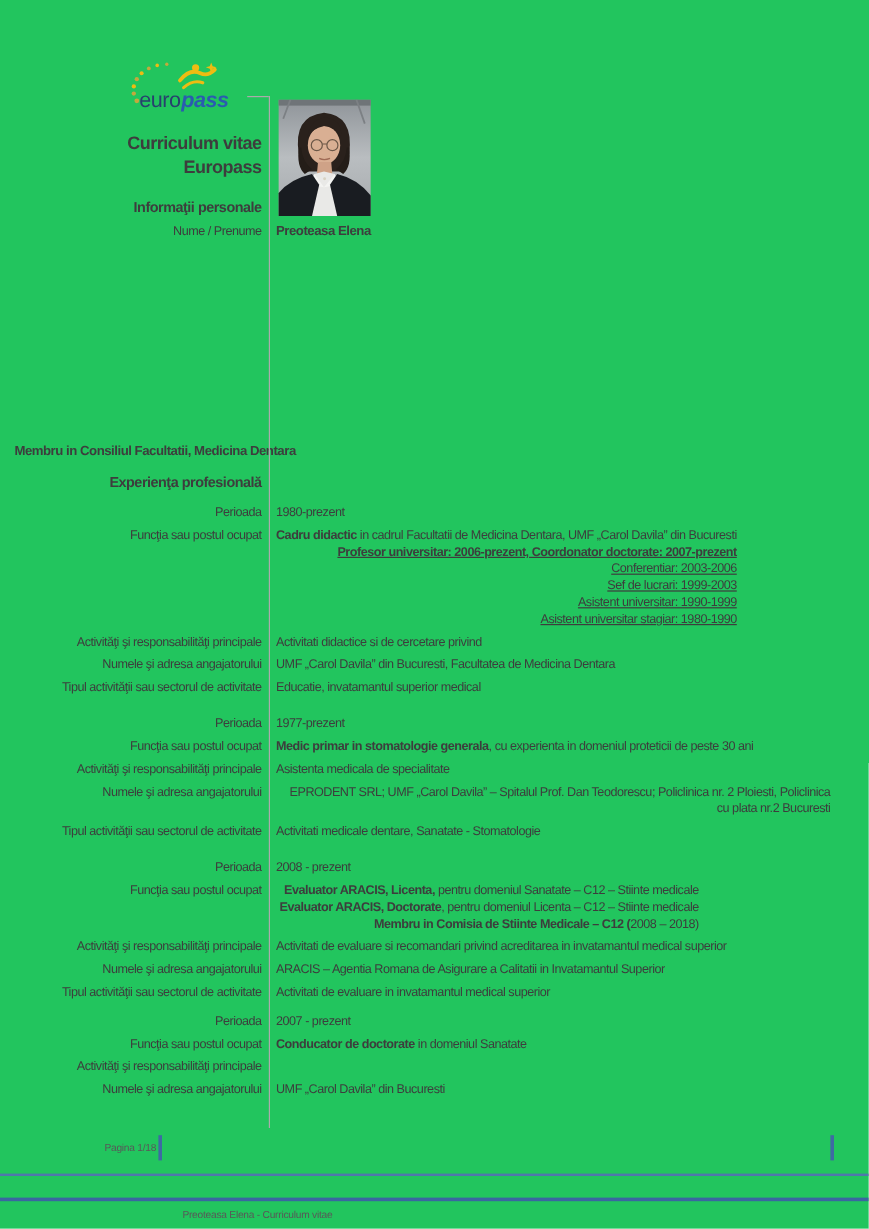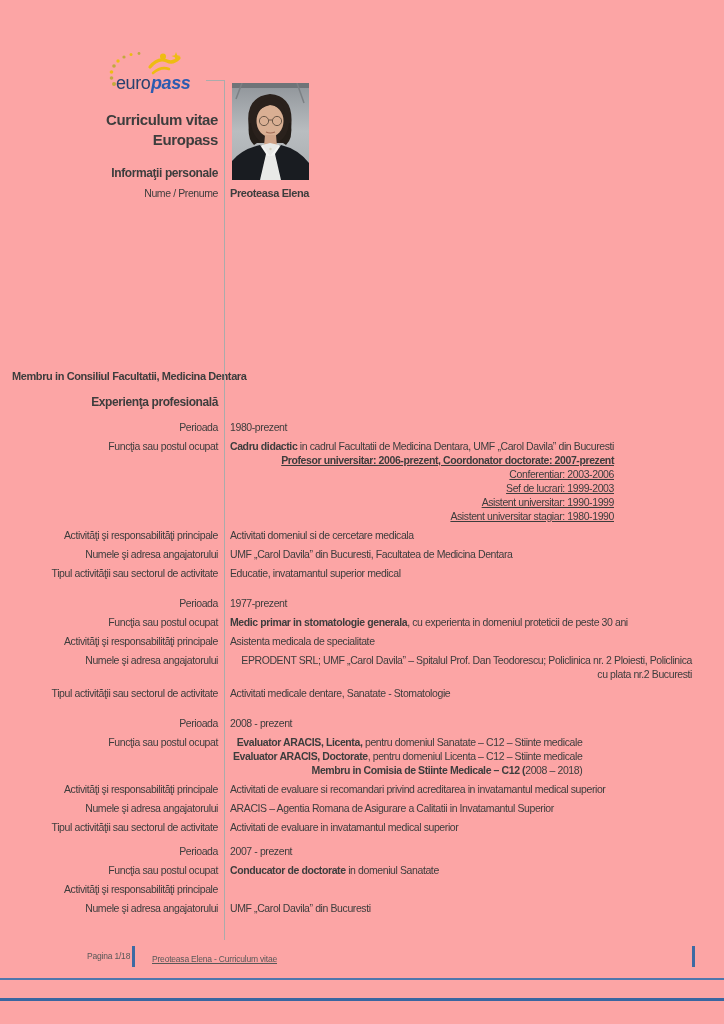--- a/index.html
+++ b/index.html
@@ -3,21 +3,21 @@
 <meta charset="utf-8">
 <style>
   :root{
     --text:#3d3d3d; --muted:#585858; --divider-gray:#ababab;
     --accent-blue:#3e6aa3; --line-blue-1:#4f77ac; --line-blue-2:#3a66a0;
     --logo-navy:#28406e; --logo-blue:#2b5bb0; --star-gold:#eebc12; --dot-olive:#c3a93d;
   }
   html,body{margin:0;padding:0;background:#fff;}
   body{width:724px;height:1024px;overflow:hidden;
        font-family:"Liberation Sans",sans-serif;color:var(--text);}
-  .sheet{position:relative;width:724px;height:1024px;background:#fca5a5;overflow:hidden;
+  .sheet{position:relative;width:724px;height:1024px;background:#22c55e;overflow:hidden;
          font-size:10.5px;line-height:14px;letter-spacing:-0.4px;}
   .vdivider{position:absolute;left:224px;top:80px;width:1px;height:860px;background:var(--divider-gray);}
   .notch{position:absolute;left:206px;top:80px;width:18px;height:1px;background:var(--divider-gray);}
   .row{display:flex;margin-bottom:5px;}
   .lbl{flex:0 0 218px;text-align:right;}
   .val{margin-left:12px;max-width:462px;text-align:right;}
   .b{font-weight:bold;}
   .sub{padding-left:14px;text-decoration:underline;}
   .sp{padding-left:3px;}
   .logo-row{margin-top:50px;margin-bottom:0;}
@@ -28,21 +28,21 @@
   .section-h{font-size:12px;line-height:15px;font-weight:bold;}
   .name-row{margin-top:4px;}
   .sz11{font-size:11px;}
   .gap-1{height:164px;}
   .exp-row{margin-top:12px;}
   .mt-first{margin-top:10px;}
   .mt-block{margin-top:16px;}
   .mt-block-sm{margin-top:10px;}
   .photo{position:absolute;left:232px;top:83px;width:77px;height:97px;}
   .footer-page{position:absolute;left:87px;top:951px;font-size:8.5px;line-height:11px;color:var(--muted);letter-spacing:-0.2px;}
-  .footer-doc{position:absolute;left:152px;top:954px;font-size:8.5px;line-height:11px;color:var(--muted);letter-spacing:-0.2px;text-decoration:underline;}
+  .footer-doc{position:absolute;left:152px;top:1007px;font-size:8.5px;line-height:11px;color:var(--muted);letter-spacing:-0.2px;}
   .footer-bar{position:absolute;top:946px;width:3px;height:21px;background:var(--accent-blue);}
   .footer-bar-left{left:132px;}
   .footer-bar-right{left:692px;}
   .hline{position:absolute;left:0;width:724px;}
   .hline-1{top:978px;height:2px;background:var(--line-blue-1);}
   .hline-2{top:998px;height:3px;background:var(--line-blue-2);}
 </style>
 </head>
 <body>
 
@@ -111,21 +111,21 @@
       <div><span class="b">Cadru didactic</span><span> in cadrul Facultatii de Medicina Dentara, UMF „Carol Davila” din Bucuresti</span></div>
       <div class="sub b">Profesor universitar: 2006-prezent, Coordonator doctorate: 2007-prezent</div>
       <div class="sub">Conferentiar: 2003-2006</div>
       <div class="sub">Sef de lucrari: 1999-2003</div>
       <div class="sub">Asistent universitar: 1990-1999</div>
       <div class="sub">Asistent universitar stagiar: 1980-1990</div>
     </div>
   </div>
   <div class="row">
     <div class="lbl">Activităţi şi responsabilităţi principale</div>
-    <div class="val">Activitati domeniul si de cercetare medicala</div>
+    <div class="val">Activitati didactice si de cercetare privind</div>
   </div>
   <div class="row">
     <div class="lbl">Numele şi adresa angajatorului</div>
     <div class="val">UMF „Carol Davila” din Bucuresti, Facultatea de Medicina Dentara</div>
   </div>
   <div class="row">
     <div class="lbl">Tipul activităţii sau sectorul de activitate</div>
     <div class="val">Educatie, invatamantul superior medical</div>
   </div>
 

